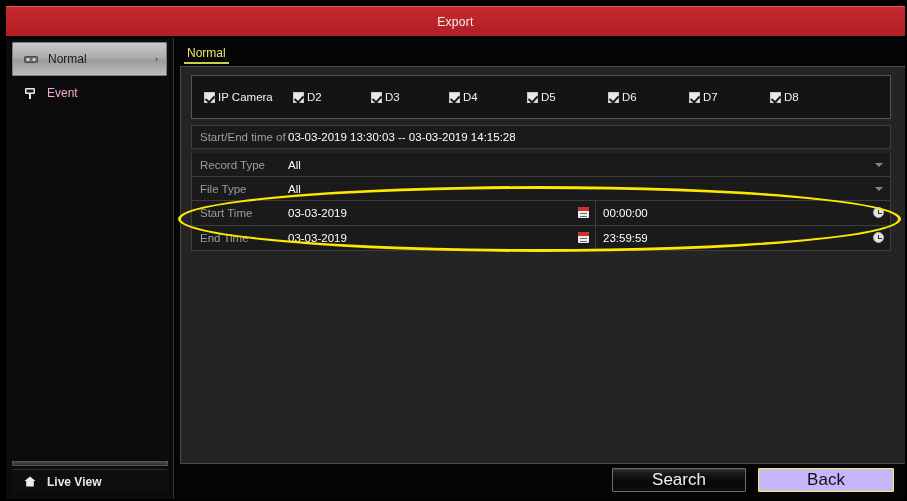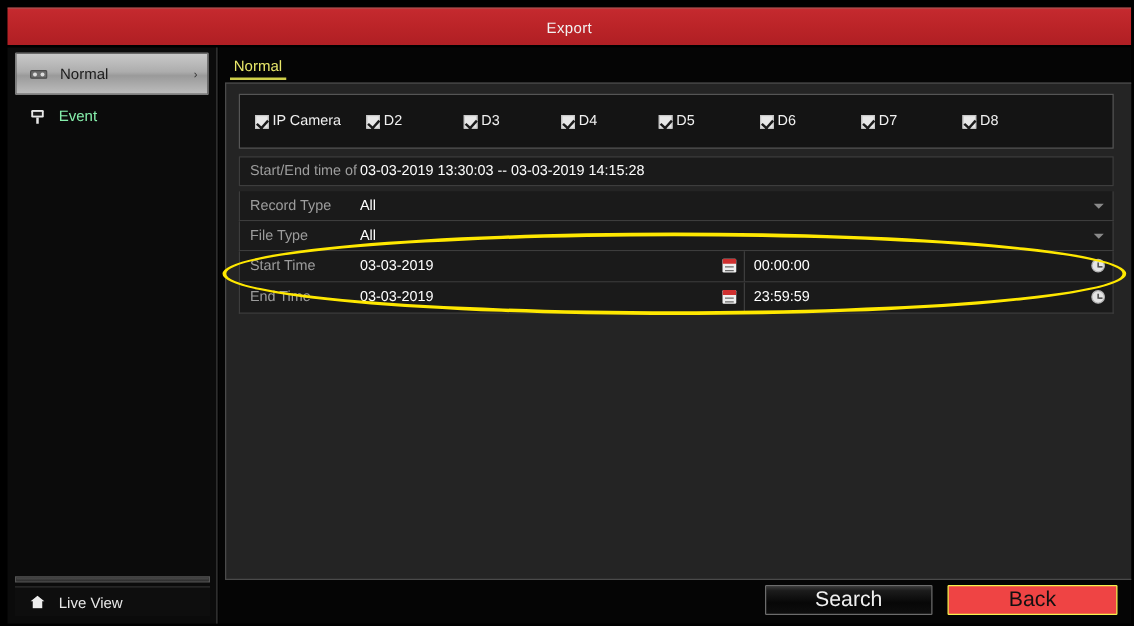--- a/index.html
+++ b/index.html
@@ -47,21 +47,21 @@
     background: #0b0b0b;
     border-right: 1px solid #3a3a3a;
   }
   .side-item {
     position: relative;
     height: 34px;
     margin: 0 6px;
     display: flex;
     align-items: center;
     padding-left: 10px;
-    color: #86efac;
+    color: #f9a8d4;
     font-size: 12px;
   }
   .side-item.first { margin-top: 4px; }
   .side-item.selected {
     background: linear-gradient(to bottom, #c9c9c9 0%, #adadad 45%, #9a9a9a 55%, #bdbdbd 100%);
     color: #1b1b1b;
     border: 1px solid #7e7e7e;
     border-radius: 1px;
   }
   .side-ico {
@@ -93,20 +93,21 @@
   }
   .live-view {
     height: 24px;
     display: flex;
     align-items: center;
     padding-left: 10px;
     color: #e8e8e8;
     font-size: 12px;
     background: #0e0e0e;
     border-top: 1px solid #2e2e2e;
+    font-weight: bold;
   }
 
   
   .main {
     position: absolute;
     left: 173px; top: 36px;
     width: 730px; height: 461px;
     background: #050505;
   }
   .tabbar {
@@ -294,21 +295,21 @@
   .btn-search {
     left: 432px;
     width: 134px;
     background: linear-gradient(to bottom, #3a3a3a 0%, #1c1c1c 16%, #070707 60%, #0d0d0d 100%);
     border: 1px solid #6c6c6c;
     color: #f0f0f0;
   }
   .btn-back {
     left: 578px;
     width: 136px;
-    background: #ef4444;
+    background: #c4b5fd;
     border: 1px solid #f7f24e;
     color: #111;
   }
 
   
   .annot {
     position: absolute;
     left: 176px; top: 184px;
     width: 723px; height: 66px;
     border: 3px solid #ffe800;

